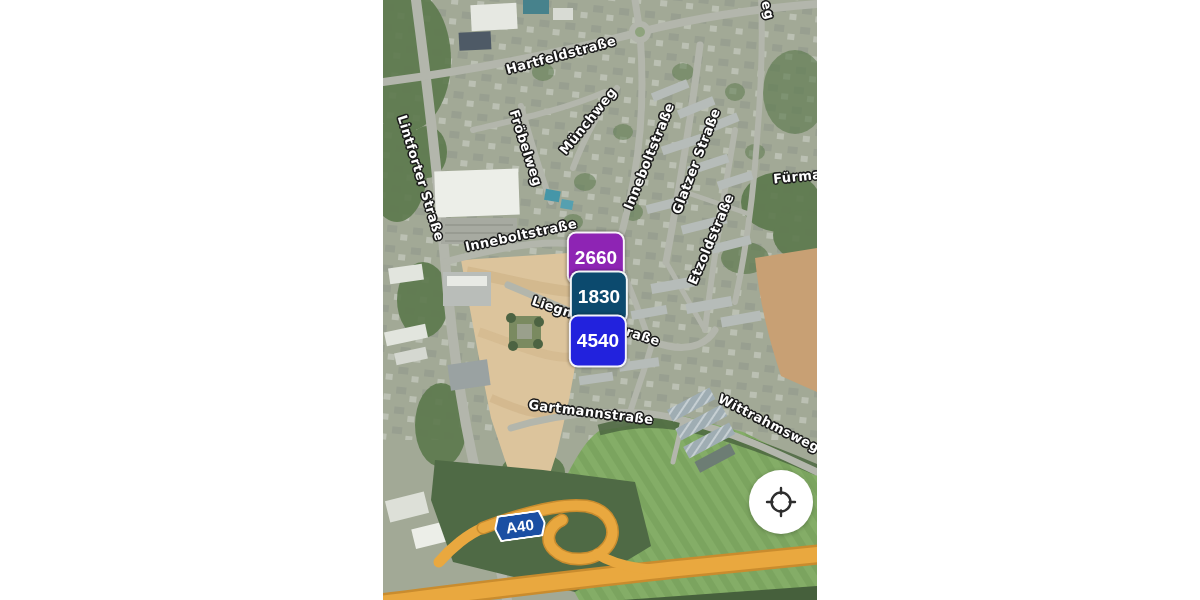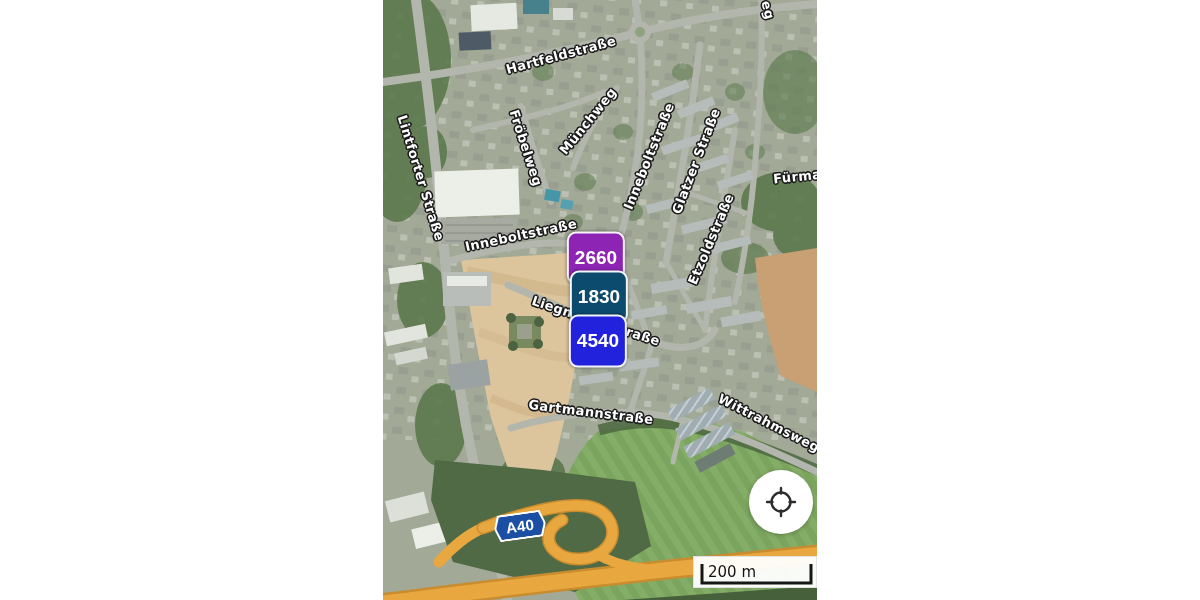--- a/index.html
+++ b/index.html
@@ -227,21 +227,15 @@
         <svg width="32" height="32" viewBox="0 0 32 32" fill="none">
           <circle cx="16" cy="16" r="9.5" stroke="#2e2e2e" stroke-width="2.4"></circle>
           <line x1="16" y1="2" x2="16" y2="7.5" stroke="#2e2e2e" stroke-width="2.4" stroke-linecap="round"></line>
           <line x1="16" y1="24.5" x2="16" y2="30" stroke="#2e2e2e" stroke-width="2.4" stroke-linecap="round"></line>
           <line x1="2" y1="16" x2="7.5" y2="16" stroke="#2e2e2e" stroke-width="2.4" stroke-linecap="round"></line>
           <line x1="24.5" y1="16" x2="30" y2="16" stroke="#2e2e2e" stroke-width="2.4" stroke-linecap="round"></line>
         </svg>
       </span>
     </button>
 
-    <div class="scalebar">
-      <svg width="124" height="32" viewBox="0 0 124 32">
-        <path d="M8,7 L8,26 L117,26 L117,7" stroke="#161616" stroke-width="3" fill="none"></path>
-      </svg>
-      <span class="scale-text">200 m</span>
-    </div>
 
   </div>
 </div>
 
 </body></html>

